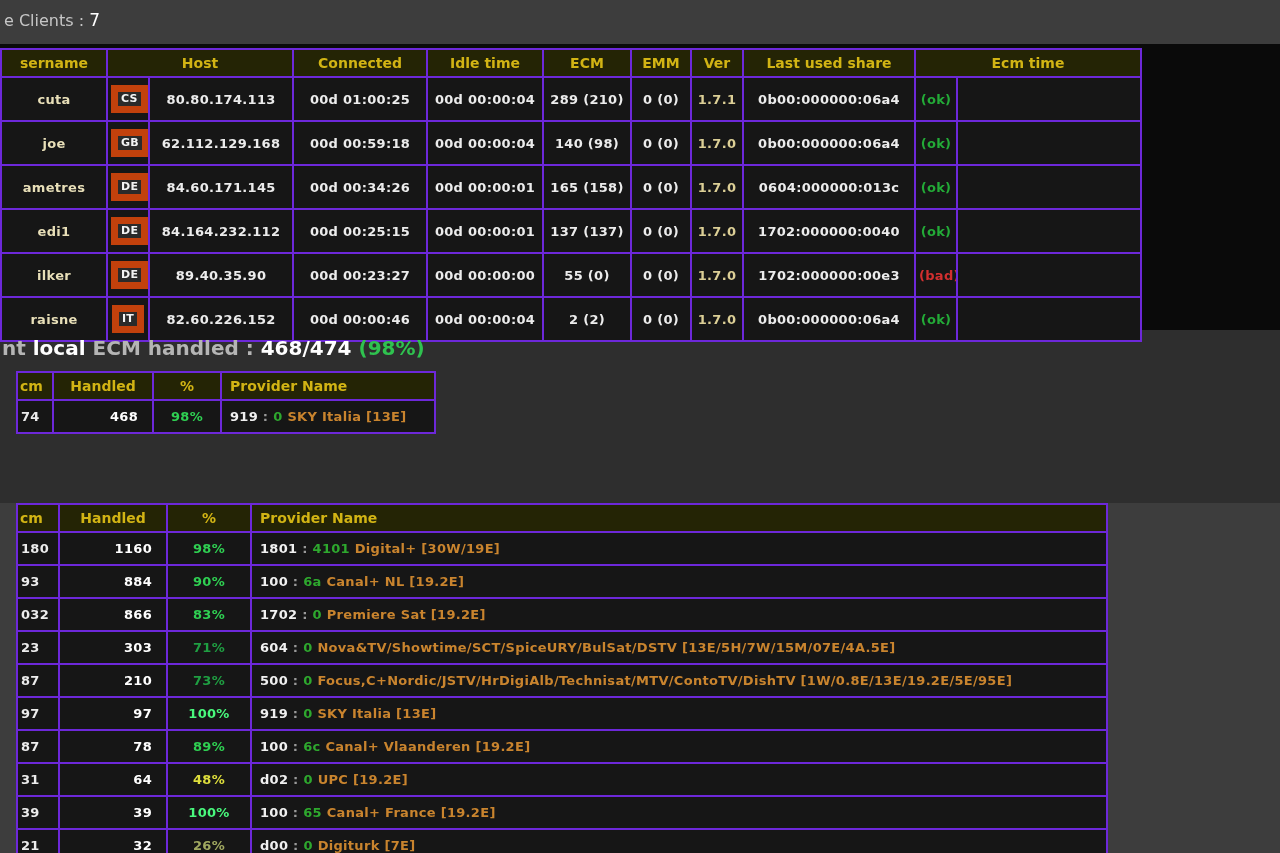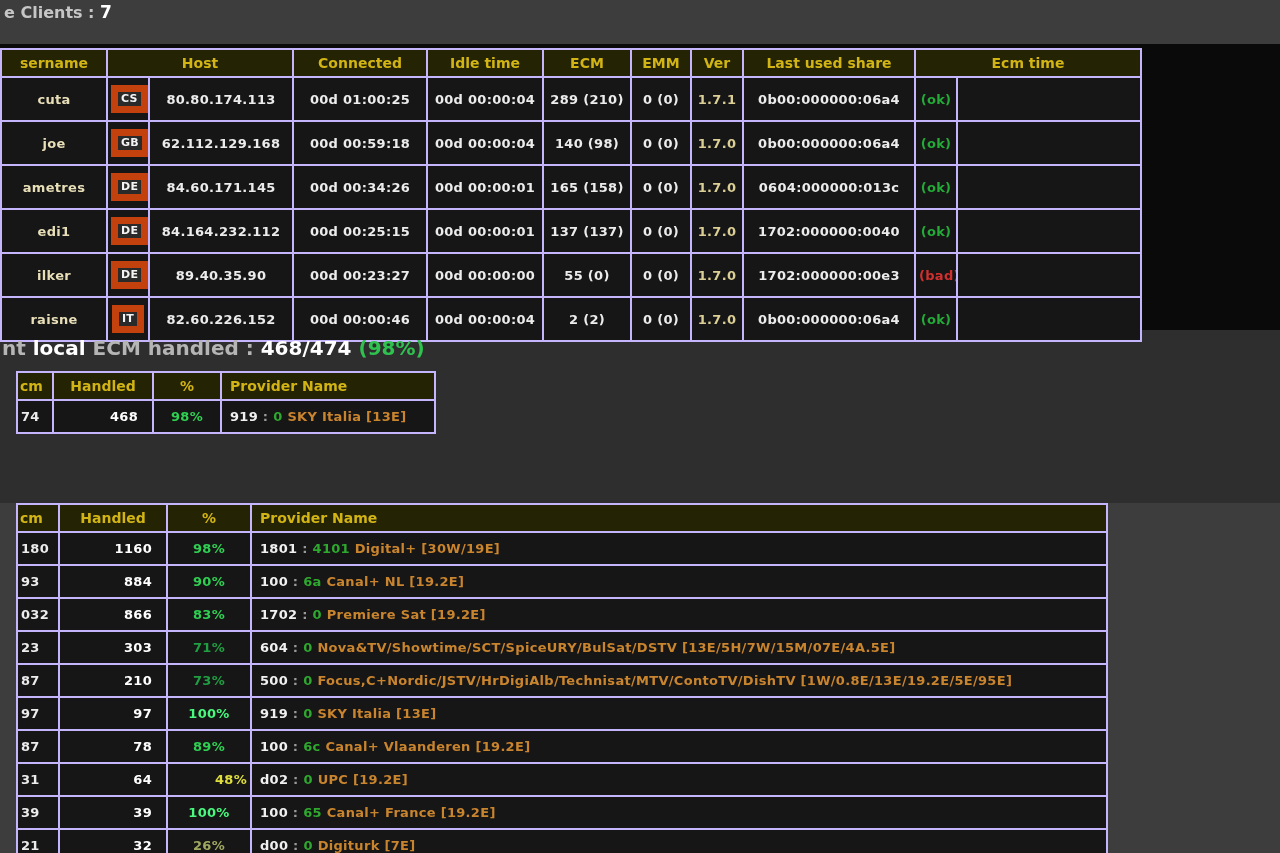--- a/index.html
+++ b/index.html
@@ -3,34 +3,34 @@
 <meta charset="utf-8">
 <style>
   html,body{margin:0;padding:0;}
   body{
     width:1280px;height:853px;overflow:hidden;position:relative;
     background:#3d3d3d;
     font-family:"DejaVu Sans", sans-serif;
   }
   #page{position:absolute;inset:0;}
   .title{
-    position:absolute;left:4px;top:2px;
-    font-size:16px;font-weight:bold;color:#c6c6c6;white-space:pre;text-align:center;
+    position:absolute;left:4px;top:10px;
+    font-size:16px;font-weight:normal;color:#c6c6c6;white-space:pre;text-align:center;
   }
   .title .count{color:#ffffff;font-size:17px;}
   .panel{
     position:absolute;left:0;top:44px;width:1280px;height:286px;
     background:#0a0a0a;
   }
   .midband{
     position:absolute;left:0;top:330px;width:1280px;height:173px;
     background:#2e2e2e;
   }
   table.tbl{
-    border-collapse:separate;border-spacing:2px;background:#c4b5fd;
+    border-collapse:separate;border-spacing:2px;background:#6d28d9;
     table-layout:fixed;
   }
   table.tbl th{
     background:#242405;color:#d2b414;font-size:14px;font-weight:bold;
     padding:5px 2px;white-space:nowrap;overflow:hidden;
   }
   table.tbl td{
     background:#161616;color:#ececec;font-size:13px;font-weight:bold;
     padding:7px 3px;text-align:center;white-space:pre;overflow:hidden;
     letter-spacing:0.3px;line-height:17px;
@@ -266,21 +266,21 @@
         </tr>
         <tr>
           <td class="ecm">87</td>
           <td class="handled">78</td>
           <td class="pct" style="color: rgb(47, 208, 82);">89%</td>
           <td class="provider"><span class="caid">100</span><span class="sep"> : </span><span class="provid">6c</span><span class="pname"> Canal+ Vlaanderen [19.2E]</span></td>
         </tr>
         <tr>
           <td class="ecm">31</td>
           <td class="handled">64</td>
-          <td class="pct" style="color: rgb(222, 222, 60); text-align: right;">48%</td>
+          <td class="pct" style="color: rgb(222, 222, 60);">48%</td>
           <td class="provider"><span class="caid">d02</span><span class="sep"> : </span><span class="provid">0</span><span class="pname"> UPC [19.2E]</span></td>
         </tr>
         <tr>
           <td class="ecm">39</td>
           <td class="handled">39</td>
           <td class="pct" style="color: rgb(73, 249, 125);">100%</td>
           <td class="provider"><span class="caid">100</span><span class="sep"> : </span><span class="provid">65</span><span class="pname"> Canal+ France [19.2E]</span></td>
         </tr>
         <tr>
           <td class="ecm">21</td>

